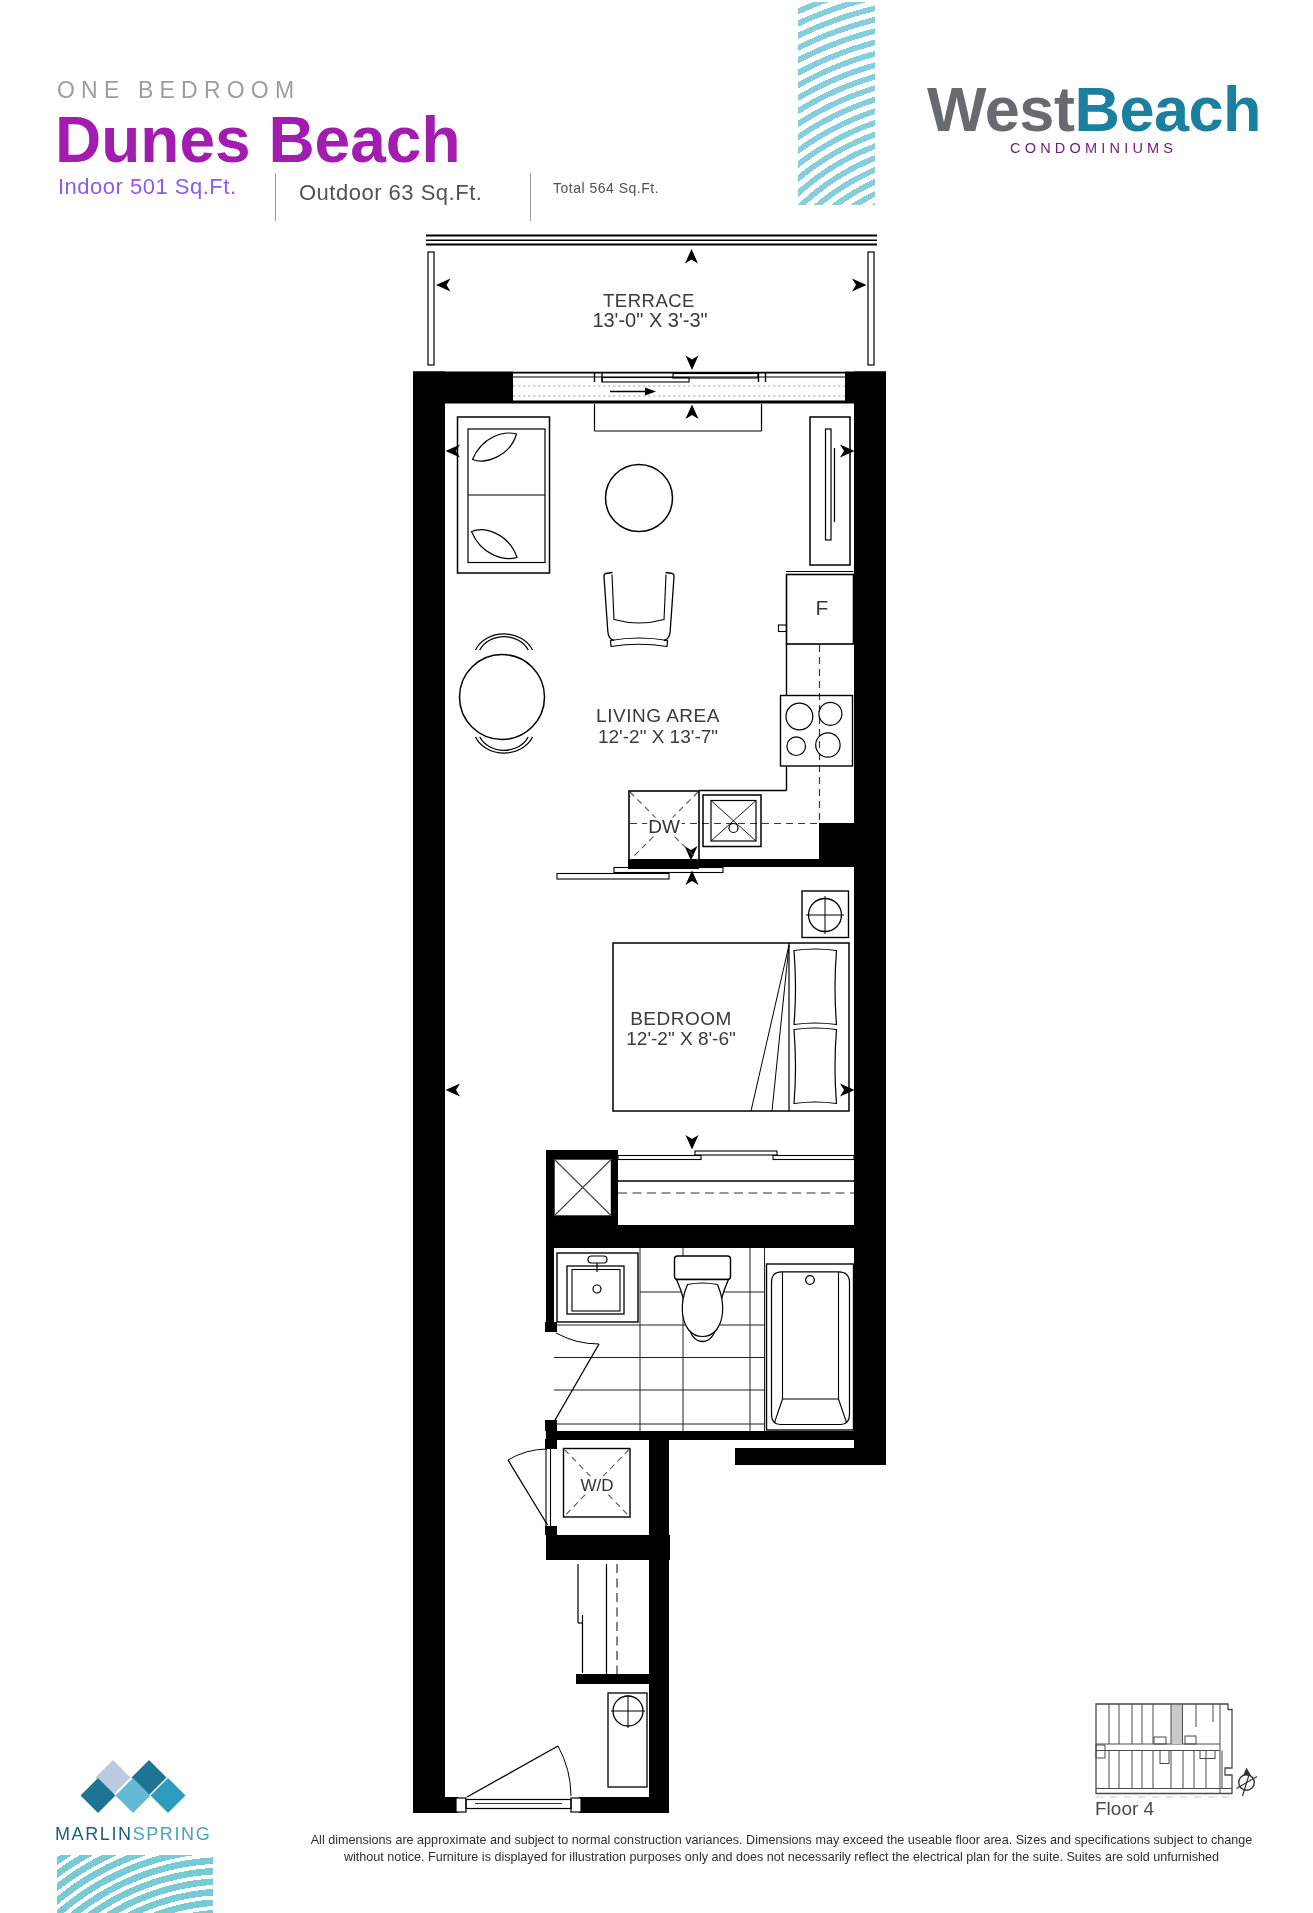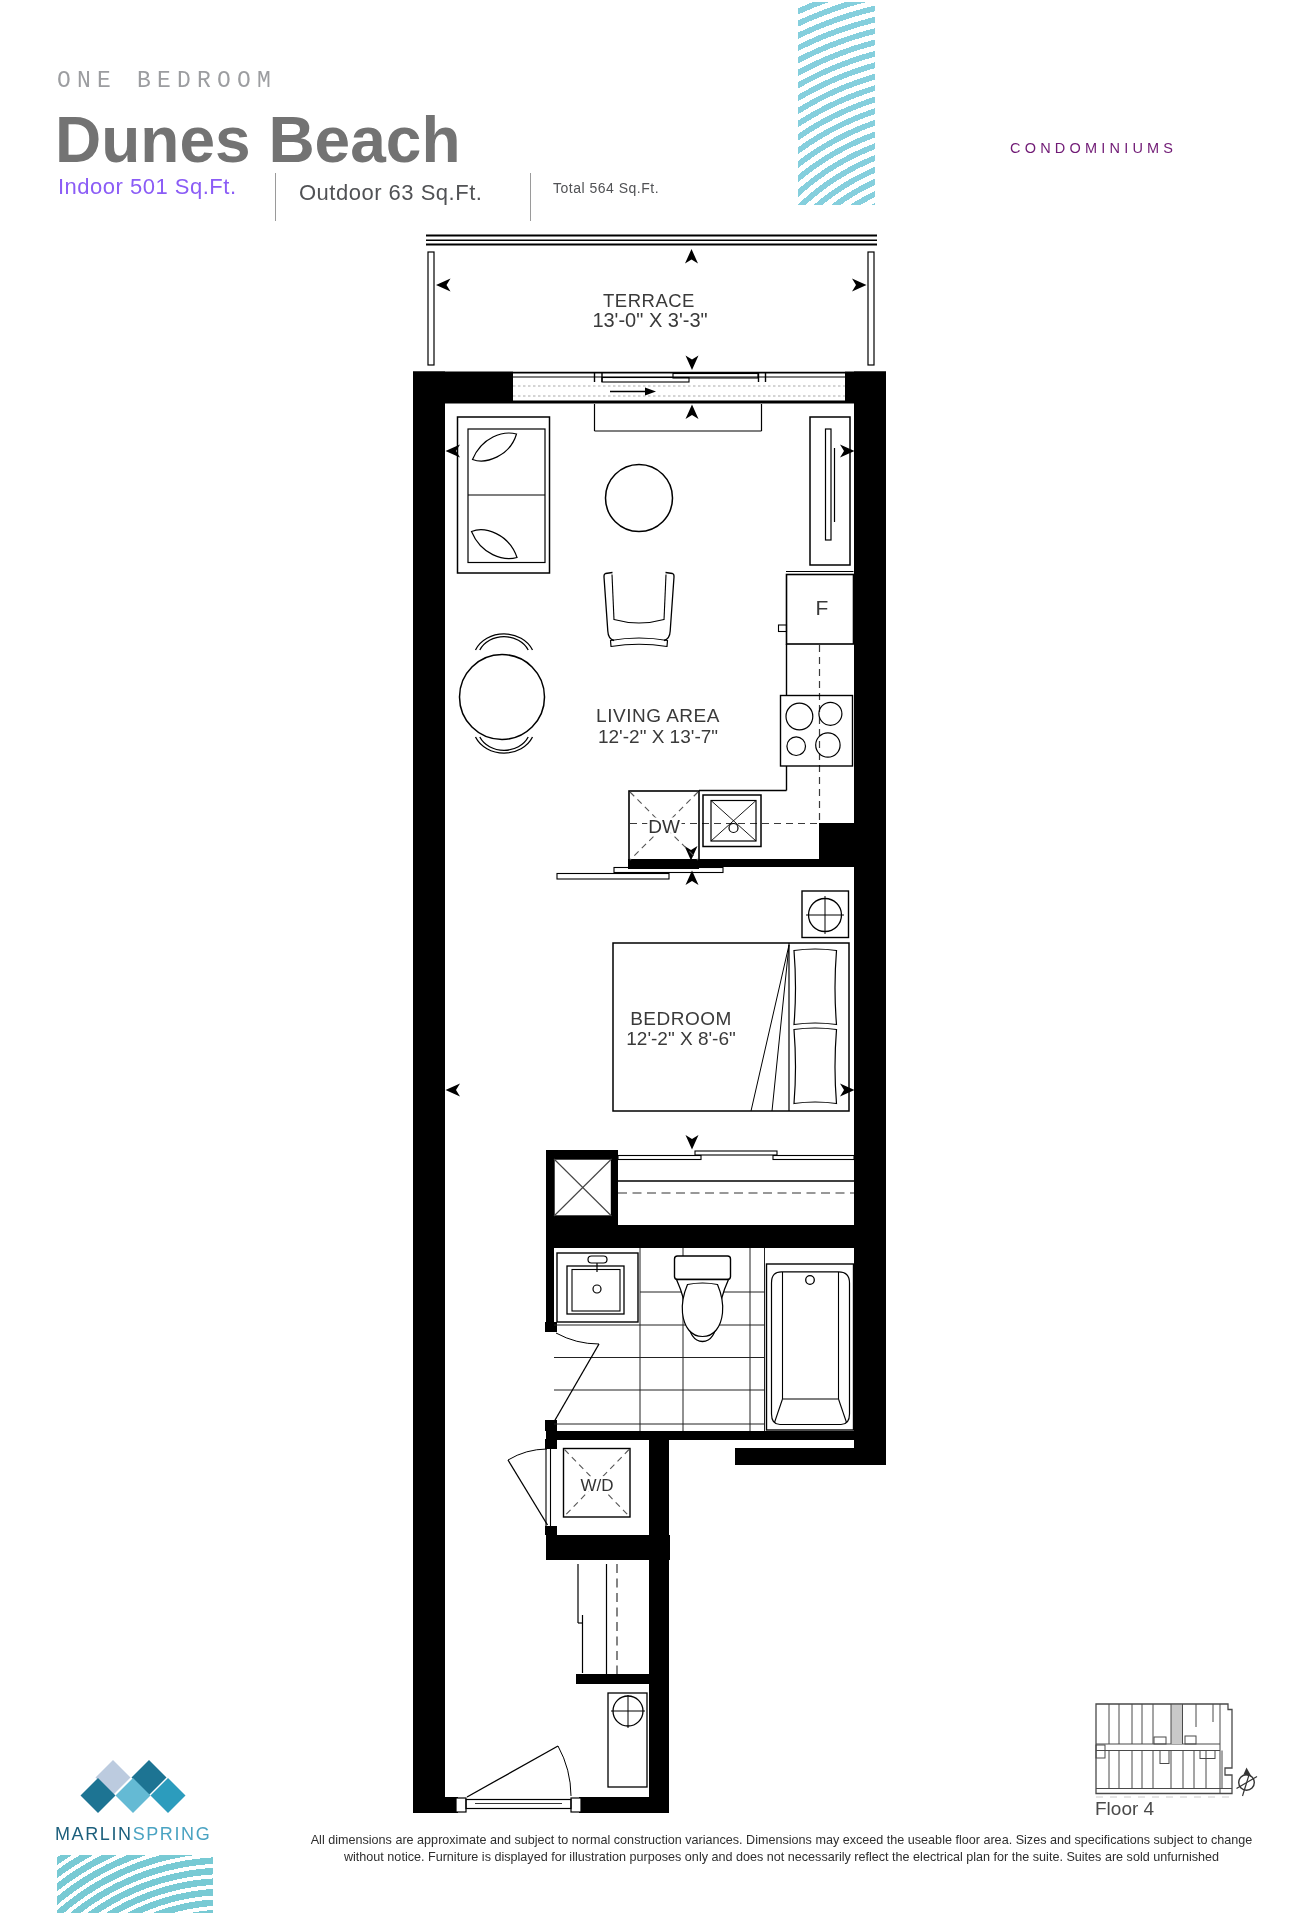--- a/index.html
+++ b/index.html
@@ -5,36 +5,37 @@
   html,body{margin:0;padding:0;}
   body{font-family:"Liberation Sans",sans-serif;}
   .page{position:relative;width:1313px;height:1913px;background:#fff;overflow:hidden;}
   .abs{position:absolute;}
 </style>
 </head>
 <body>
 
 <div class="page">
 
-<div class="abs" style="left:57px;top:68px;font-size:23px;letter-spacing:6.2px;color:#9c9da0;font-family:Liberation Mono, monospace;">ONE BEDROOM</div>
-
-<div class="abs" style="left:55px;top:103px;font-size:64px;font-weight:bold;color:#737373;letter-spacing:0px;">Dunes Beach</div>
+<div class="abs" style="left:57px;top:77px;font-size:23px;letter-spacing:6.2px;color:#9c9da0;">ONE BEDROOM</div>
+
+<div class="abs" style="left:55px;top:103px;font-size:64px;font-weight:bold;color:#a21caf;letter-spacing:0px;">Dunes Beach</div>
 
 <div class="abs" style="left:58px;top:174px;font-size:22px;letter-spacing:0.5px;color:#8b5cf6;">Indoor 501 Sq.Ft.</div>
 
 <div class="abs" style="left:275px;top:173px;width:1px;height:48px;background:#9a9a9a;"></div>
 
 <div class="abs" style="left:299px;top:180px;font-size:22px;letter-spacing:0.5px;color:#515255;">Outdoor 63 Sq.Ft.</div>
 
 <div class="abs" style="left:530px;top:173px;width:1px;height:48px;background:#9a9a9a;"></div>
 
 <div class="abs" style="left:553px;top:180px;font-size:14px;letter-spacing:0.5px;color:#515255;">Total 564 Sq.Ft.</div>
 
 <div class="abs" style="left:798px;top:2px;width:77px;height:203px;background:repeating-radial-gradient(circle 700px at 164px 373px,#85cfdd 0 5.6px,#ffffff 5.6px 11px);"></div>
 
+<div class="abs" style="left:927px;top:73px;width:340px;font-size:63px;font-weight:bold;letter-spacing:-0.5px;color:#686a6d;white-space:nowrap;">West<span style="color:#1b7fa0;">Beach</span></div>
 
 <div class="abs" style="left:1010px;top:140px;font-size:14.5px;letter-spacing:4.2px;color:#701a75;">CONDOMINIUMS</div>
 
 <svg class="abs" style="left:0;top:0;" width="1313" height="1913" viewBox="0 0 1313 1913" fill="none" stroke-linecap="butt">
 <g stroke="#000" stroke-width="1.4">
 
 <g>
           <line x1="426" y1="235.5" x2="877" y2="235.5" stroke-width="2"></line>
           <line x1="426" y1="240.2" x2="877" y2="240.2" stroke-width="1.6"></line>
           <line x1="426" y1="244.6" x2="877" y2="244.6" stroke-width="2"></line>

